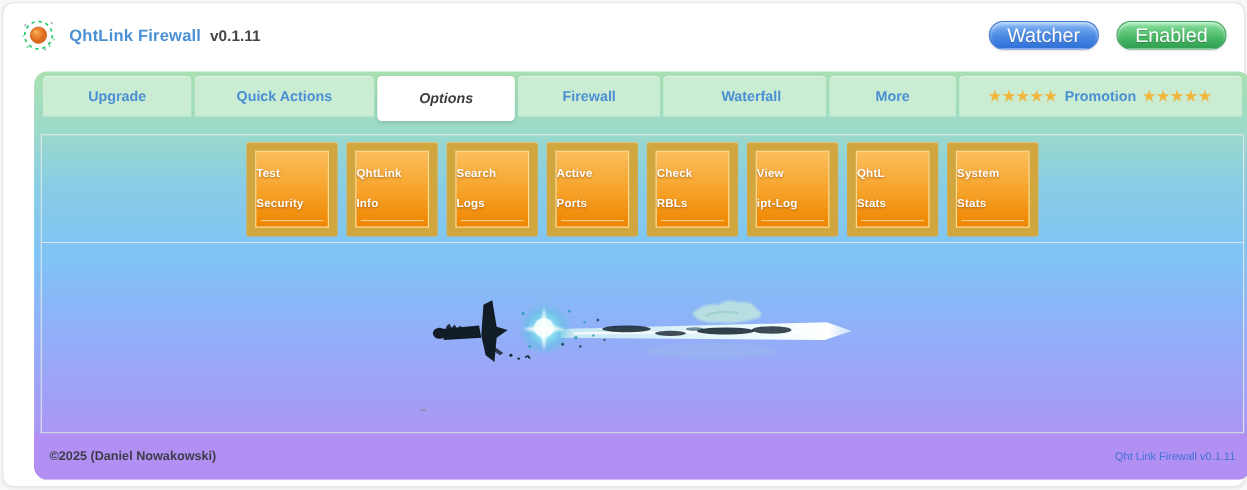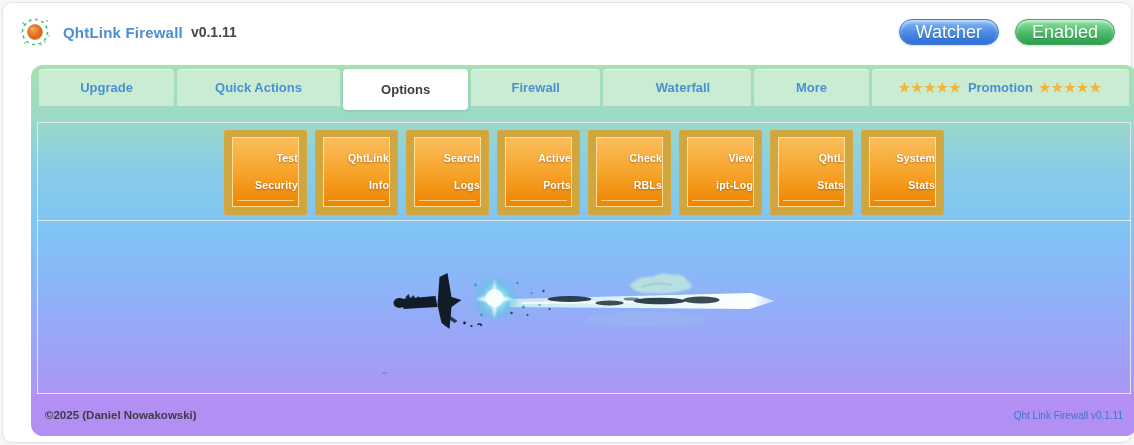--- a/index.html
+++ b/index.html
@@ -47,21 +47,21 @@
   .tab {
     background:#c9ecd2; border-radius:4px 4px 0 0; cursor:pointer;
     display:flex; align-items:center; justify-content:center;
     font-size:13px; font-weight:bold; color:#4a8fd3; height:37px;
     box-shadow: inset 0 1px 0 rgba(255,255,255,0.45);
   }
   .tab.active {
     background:#ffffff; color:#3d3d3d; height:41px; border-radius:4px;
     box-shadow:0 1px 3px rgba(0,0,0,0.12); z-index:2;
   }
-  .t-upgrade{flex:1.26;} .t-quick{flex:1.52;} .t-options{flex:1.17;}
+  .t-upgrade{flex:1.26;} .t-quick{flex:1.52;} .t-options{flex:1.17;font-style:italic;}
   .t-firewall{flex:1.20;} .t-waterfall{flex:1.27;padding-left:12px;} .t-more{flex:1.07;text-align:right;} .t-promo{flex:2.40;}
   .stars { color:#f2b63c; letter-spacing:1px; margin:0 6px; font-weight:bold; }
 
   
   .content-box {
     position:absolute; left:6px; right:6px; top:57px; bottom:42px;
     border:1px solid rgba(228,232,232,0.95);
   }
   .row-buttons {
     height:98px; border-bottom:1px solid rgba(228,232,232,0.95);
@@ -70,21 +70,21 @@
   .btn-frame {
     width:83px; height:86px; background:#d2a63f; padding:8px; border-radius:2px;
     cursor:pointer; flex:0 0 auto;
     box-shadow: inset 0 1px 1px rgba(255,255,255,0.35);
   }
   .btn-orange {
     position:relative; width:100%; height:100%;
     background:linear-gradient(180deg,#fcc express 0%);
     background:linear-gradient(180deg,#fbbd5c 0%, #f7a730 45%, #ef8500 100%);
     border:1px solid #ffdf9a;
-    display:flex; flex-direction:column; align-items:flex-end; justify-content:center; gap:15px;
+    display:flex; flex-direction:column; align-items:flex-start; justify-content:center; gap:15px;
   }
   .btn-orange::after {
     content:""; position:absolute; left:4px; right:4px; bottom:5px; height:1px;
     background:rgba(255,244,215,0.65);
   }
   .btn-line {
     color:#ffffff; font-size:10.5px; font-weight:bold; letter-spacing:.2px;
     text-shadow:0 1px 2px rgba(110,55,0,0.55);
   }
 

